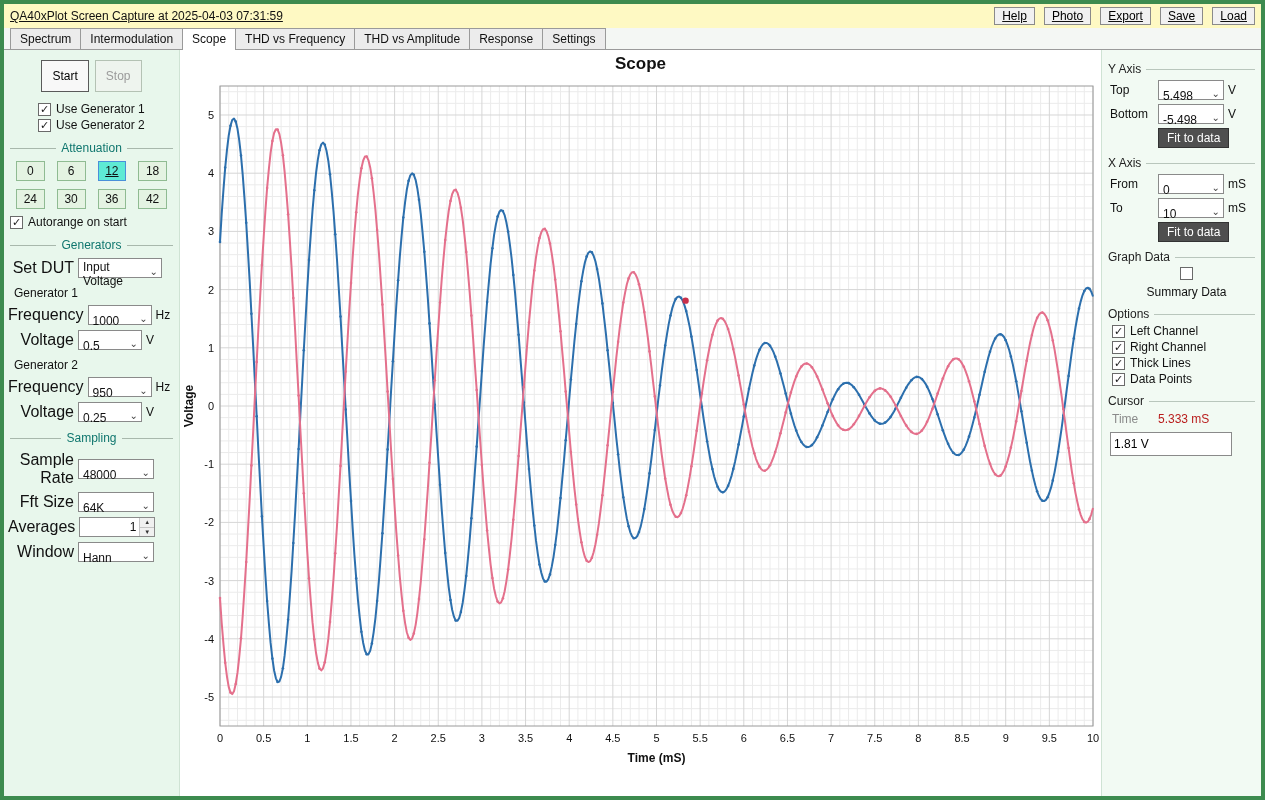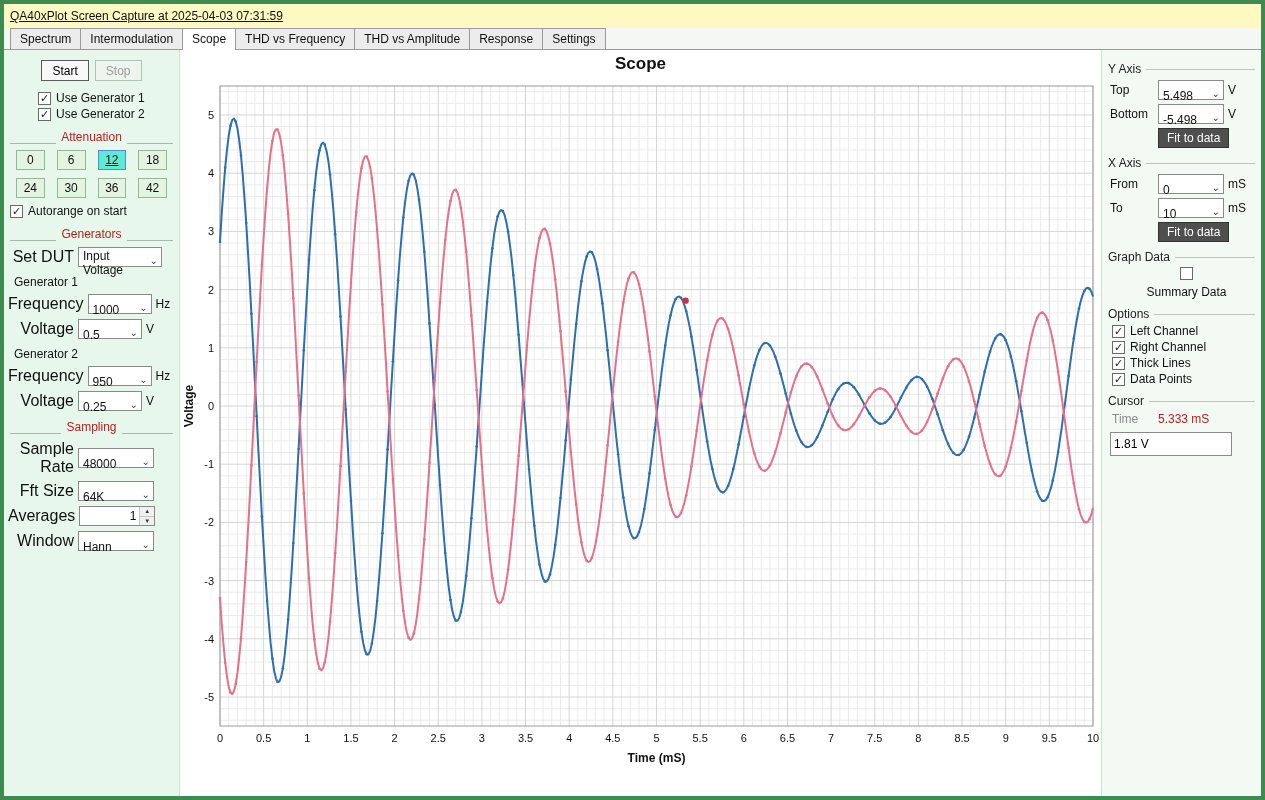--- a/index.html
+++ b/index.html
@@ -17,30 +17,30 @@
   .tab + .tab{margin-left:-1px;}
   .tab.active{background:#fff;position:relative;z-index:2;margin-bottom:-1px;padding-bottom:4px;}
   
   .content{flex:1;display:flex;min-height:0;}
   .left-panel{flex:0 0 176px;background:#e8f7ec;border-right:1px solid #cfe3d4;padding-top:6px;}
   .main{flex:1;background:#fff;display:flex;flex-direction:column;align-items:center;}
   .right-panel{flex:0 0 160px;background:#f2faf3;border-left:1px solid #cfe3d4;padding-top:4px;}
   .chart-title{font-size:17px;font-weight:bold;margin:4px 0 0;height:24px;}
   
   .btn-row{display:flex;justify-content:center;gap:6px;margin:4px 0 10px;}
-  .btn{font-family:"Liberation Sans",sans-serif;font-size:12px;height:21px;padding:0 10px;cursor:pointer;}
+  .btn{font-family:"Liberation Sans",sans-serif;font-size:12px;height:32px;padding:0 10px;cursor:pointer;}
   .btn.start{background:#f8f8f8;border:1px solid #5a5a5a;}
   .btn.stop{background:#eef4ee;border:1px solid #b4c2b4;color:#9b9b9b;}
   
   .cb-row{display:flex;align-items:center;gap:5px;margin:2px 6px;}
   .cb-row.indent{margin-left:34px;}
   .cb{width:13px;height:13px;border:1px solid #6a6a6a;background:#fff;display:inline-flex;align-items:center;justify-content:center;font-size:11px;line-height:1;color:#1a1a1a;flex:0 0 13px;}
   .cb-label{font-size:12px;}
   
-  .ghdr{display:flex;align-items:flex-end;gap:5px;margin:9px 6px 6px;font-size:12px;color:#b91c1c;}
+  .ghdr{display:flex;align-items:center;gap:5px;margin:9px 6px 6px;font-size:12px;color:#0f766e;}
   .ghdr .line{flex:1;height:1px;background:#a8b8ac;}
   .ghdr-l{display:flex;align-items:center;gap:5px;margin:8px 6px 3px;font-size:12px;color:#222;}
   .ghdr-l .line{flex:1;height:1px;background:#b9c6bc;}
   
   .atten-grid{display:grid;grid-template-columns:repeat(4,1fr);gap:8px 12px;margin:2px 12px 6px;}
   .atten-btn{height:20px;border:1px solid #8fbb92;background:#e4f3e2;display:flex;align-items:center;justify-content:center;font-size:12px;cursor:pointer;}
   .atten-btn.selected{background:#5eead4;border-color:#4a90d9;text-decoration:underline;}
   
   .frow{display:flex;align-items:center;gap:4px;margin:5px 4px;}
   .flabel{flex:0 0 66px;text-align:right;font-size:16px;}
@@ -65,20 +65,27 @@
   .cursor-input{width:122px;height:24px;margin:2px 0 0 8px;border:1px solid #8a8a8a;font-family:"Liberation Sans",sans-serif;font-size:12px;padding:0 3px;background:#fff;}
   svg{display:block;}
 </style>
 </head>
 <body>
 
 <div class="window">
 
   <div class="titlebar">
     <span class="title">QA40xPlot Screen Capture at 2025-04-03 07:31:59</span>
+    <div class="tb-buttons">
+        <button class="tb-btn">Help</button>
+        <button class="tb-btn">Photo</button>
+        <button class="tb-btn">Export</button>
+        <button class="tb-btn">Save</button>
+        <button class="tb-btn">Load</button>
+      </div>
   </div>
 
   <div class="tabbar">
       <div class="tab">Spectrum</div>
       <div class="tab">Intermodulation</div>
       <div class="tab active">Scope</div>
       <div class="tab">THD vs Frequency</div>
       <div class="tab">THD vs Amplitude</div>
       <div class="tab">Response</div>
       <div class="tab">Settings</div>

